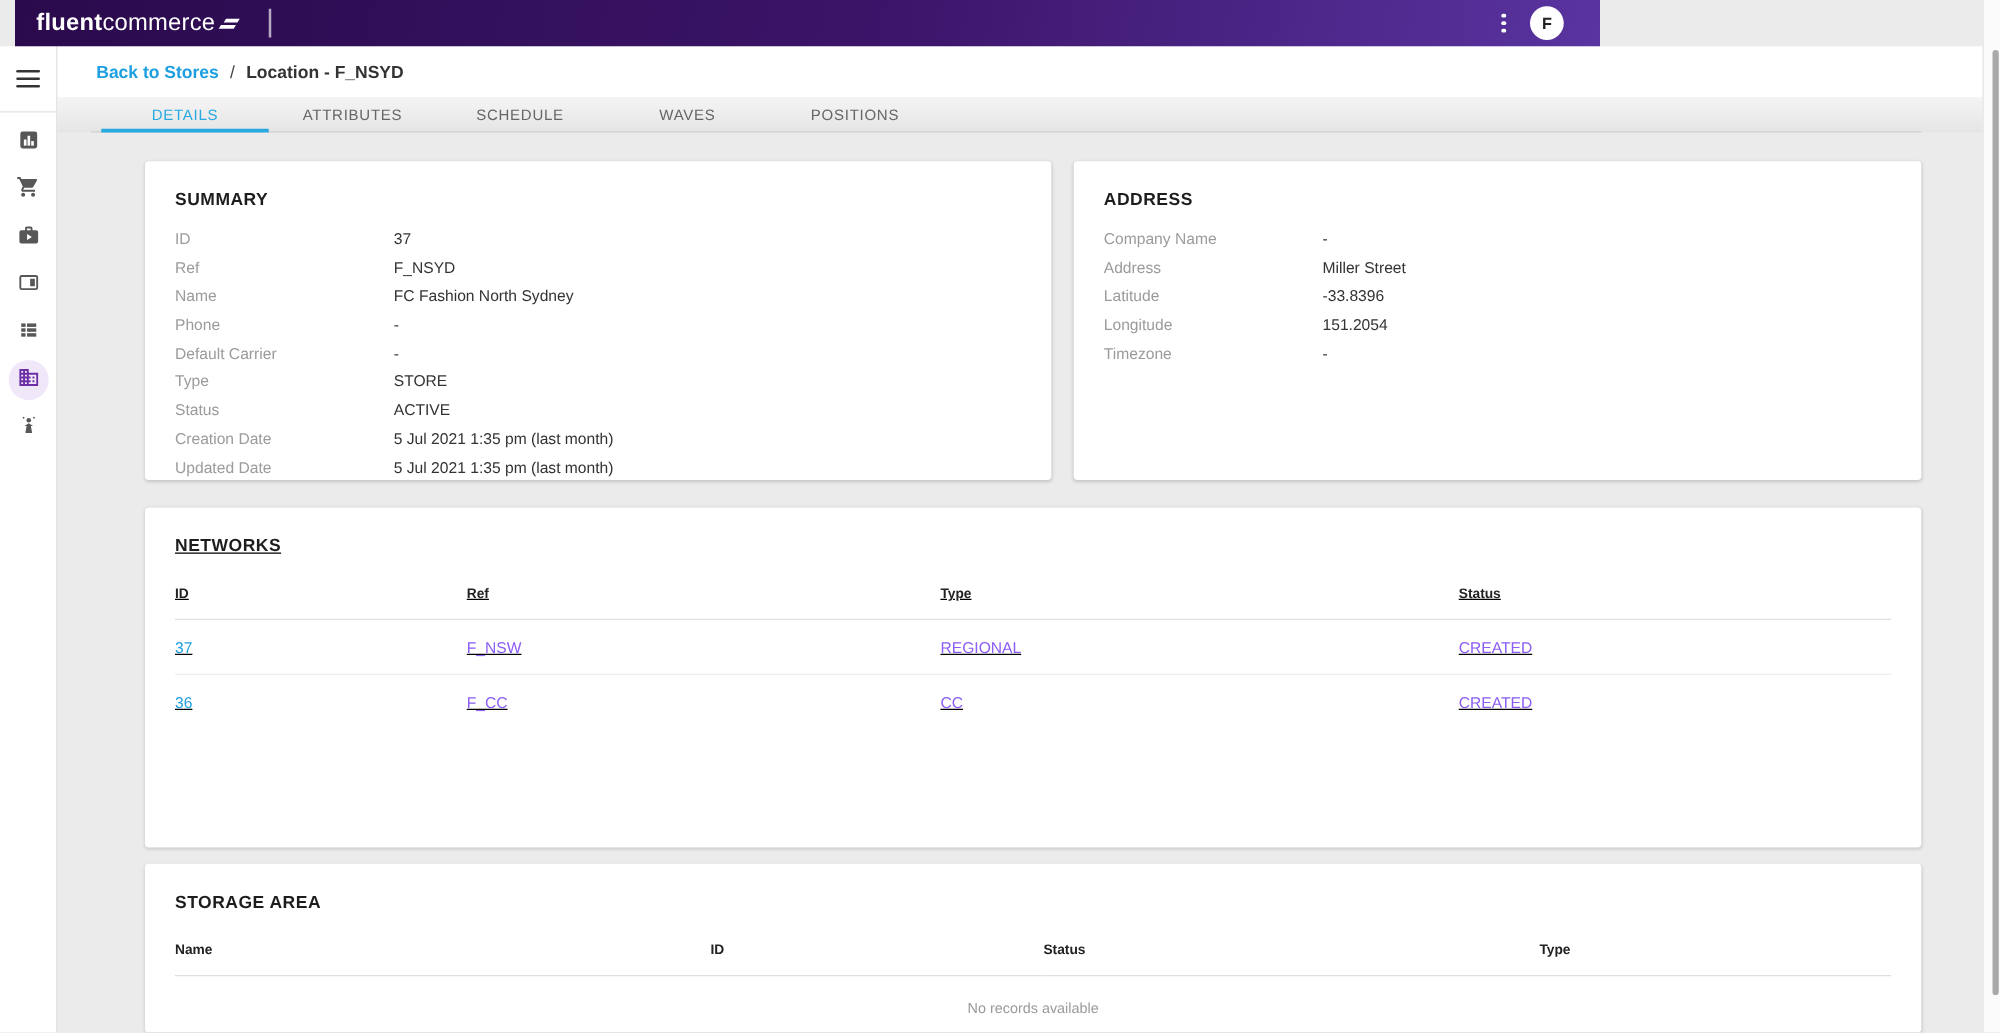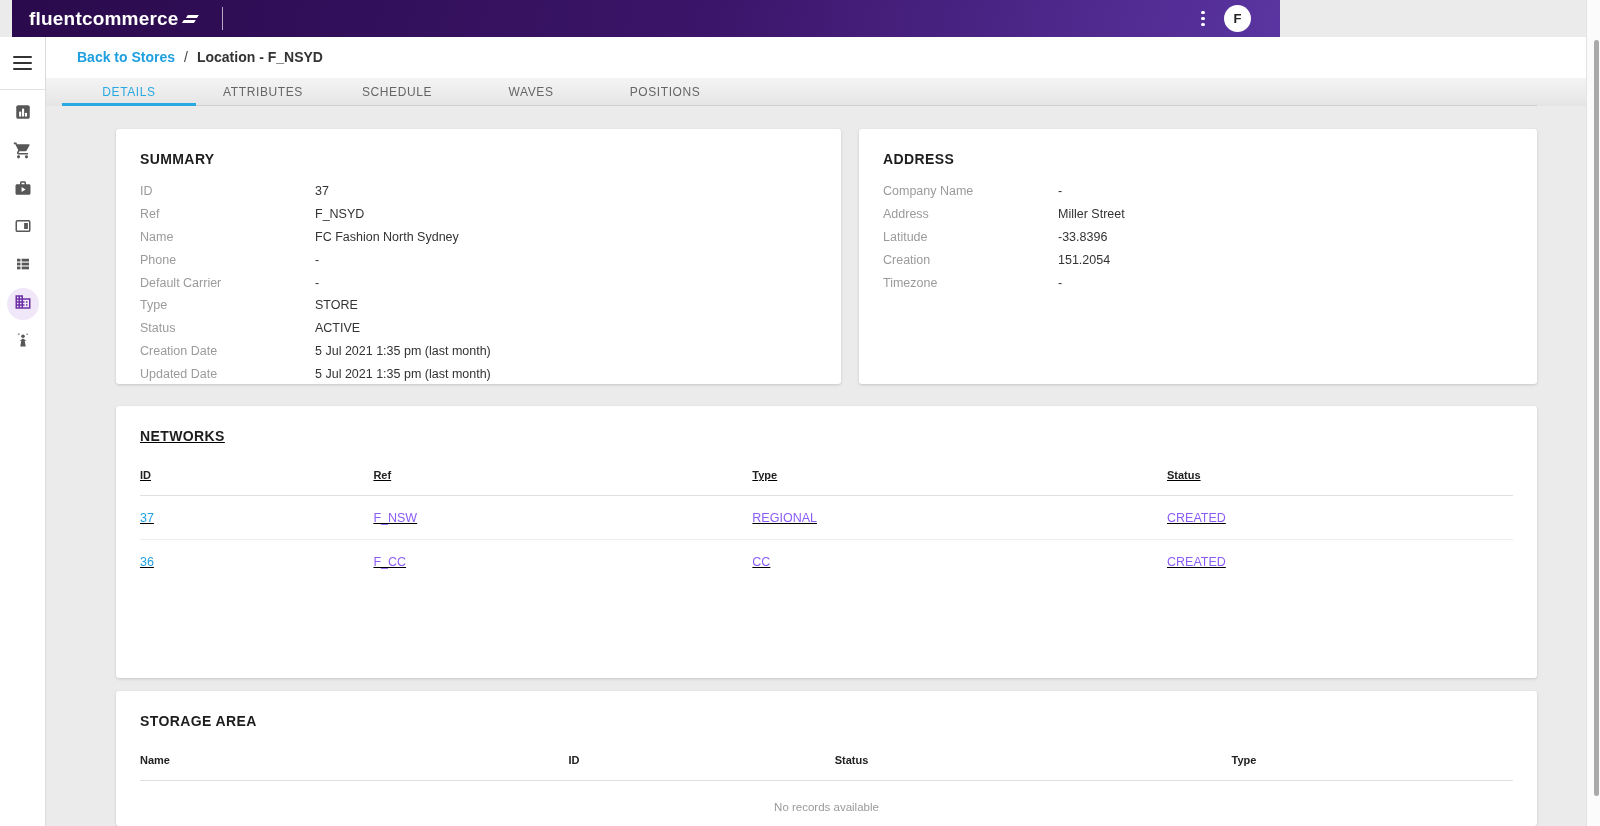--- a/index.html
+++ b/index.html
@@ -5,21 +5,21 @@
   * { margin:0; padding:0; box-sizing:border-box; }
   html,body { width:1600px; height:826px; overflow:hidden; }
   body { font-family:"Liberation Sans", sans-serif; background:#ebebeb; position:relative; }
 
   
   .topbar { position:absolute; top:0; left:12px; width:1268px; height:37px; z-index:20;
     background:linear-gradient(100deg,#2a0a4c 0%, #3b1569 55%, #5a34a0 100%);
     display:flex; align-items:center; }
   .logo { margin-left:17px; display:flex; align-items:center; color:#fff; font-size:19px; cursor:pointer; }
   .logo .brand-bold { font-weight:700; letter-spacing:.2px; }
-  .logo .brand-light { font-weight:700; letter-spacing:.2px; }
+  .logo .brand-light { font-weight:400; letter-spacing:.2px; }
   .logo-mark { width:17px; height:12px; position:relative; margin-left:3px; }
   .logo-mark i { position:absolute; height:2.6px; background:#fff; display:block; transform:skewX(-32deg); }
   .logo-mark i.b1 { top:2px; left:5px; width:11px; }
   .logo-mark i.b2 { bottom:2px; left:1px; width:12px; }
   .cursor-sep { width:1.5px; height:23px; background:rgba(255,255,255,.65); margin-left:23px; }
   .topbar-right { margin-left:auto; display:flex; align-items:center; margin-right:29px; gap:15px; }
   .kebab { display:flex; flex-direction:column; gap:2.6px; padding:4px; cursor:pointer; }
   .kebab i { width:3.6px; height:3.6px; border-radius:50%; background:#fff; display:block; }
   .avatar { width:27px; height:27px; border-radius:50%; background:#fff; color:#222;
     font-weight:700; font-size:13px; display:flex; align-items:center; justify-content:center; cursor:pointer; }
@@ -42,21 +42,21 @@
     background:#f0e7f9; z-index:1; }
 
   
   .main { flex:1; display:flex; flex-direction:column; background:#ebebeb; position:relative; }
 
   .breadcrumb-bar { height:53px; background:#fff; display:flex; align-items:center; padding-left:31px; font-size:14px; }
   .crumb-link { color:#1d9fe0; font-weight:700; cursor:pointer; }
   .crumb-sep { margin:0 9px; color:#444; font-weight:400; }
   .crumb-current { color:#333; font-weight:700; }
 
-  .tabbar { height:37px; background:linear-gradient(#f4f4f4,#e5e5e5); display:flex; padding-left:16px; position:relative; }
+  .tabbar { height:37px; background:linear-gradient(#f4f4f4,#e5e5e5); display:flex; padding-left:35px; position:relative; }
   .tabbar-rule { position:absolute; left:27px; right:63px; bottom:0; height:1px; background:#cfcfcf; }
   .tab { width:134px; display:flex; align-items:center; justify-content:center; font-size:12px;
     letter-spacing:.6px; color:#666; position:relative; cursor:pointer; z-index:2; }
   .tab.active { color:#29a9e2; }
   .tab.active::after { content:""; position:absolute; left:0; right:0; bottom:0; height:3px; background:#29a9e2; }
 
   .content { flex:1; padding:23px 63px 0 24px;margin-left:46px; }
 
   .card { background:#fff; border-radius:3px; box-shadow:0 1px 3px rgba(0,0,0,.16); }
   .cards-row { display:flex; gap:18px; }
@@ -253,21 +253,21 @@
           </div>
           <div class="field-row">
             <span class="field-label">Address</span>
             <span class="field-value">Miller Street</span>
           </div>
           <div class="field-row">
             <span class="field-label">Latitude</span>
             <span class="field-value">-33.8396</span>
           </div>
           <div class="field-row">
-            <span class="field-label">Creation</span>
+            <span class="field-label">Longitude</span>
             <span class="field-value">151.2054</span>
           </div>
           <div class="field-row">
             <span class="field-label">Timezone</span>
             <span class="field-value">-</span>
           </div>
         </section>
       </div>
 
       <section class="card table-card networks-card">

